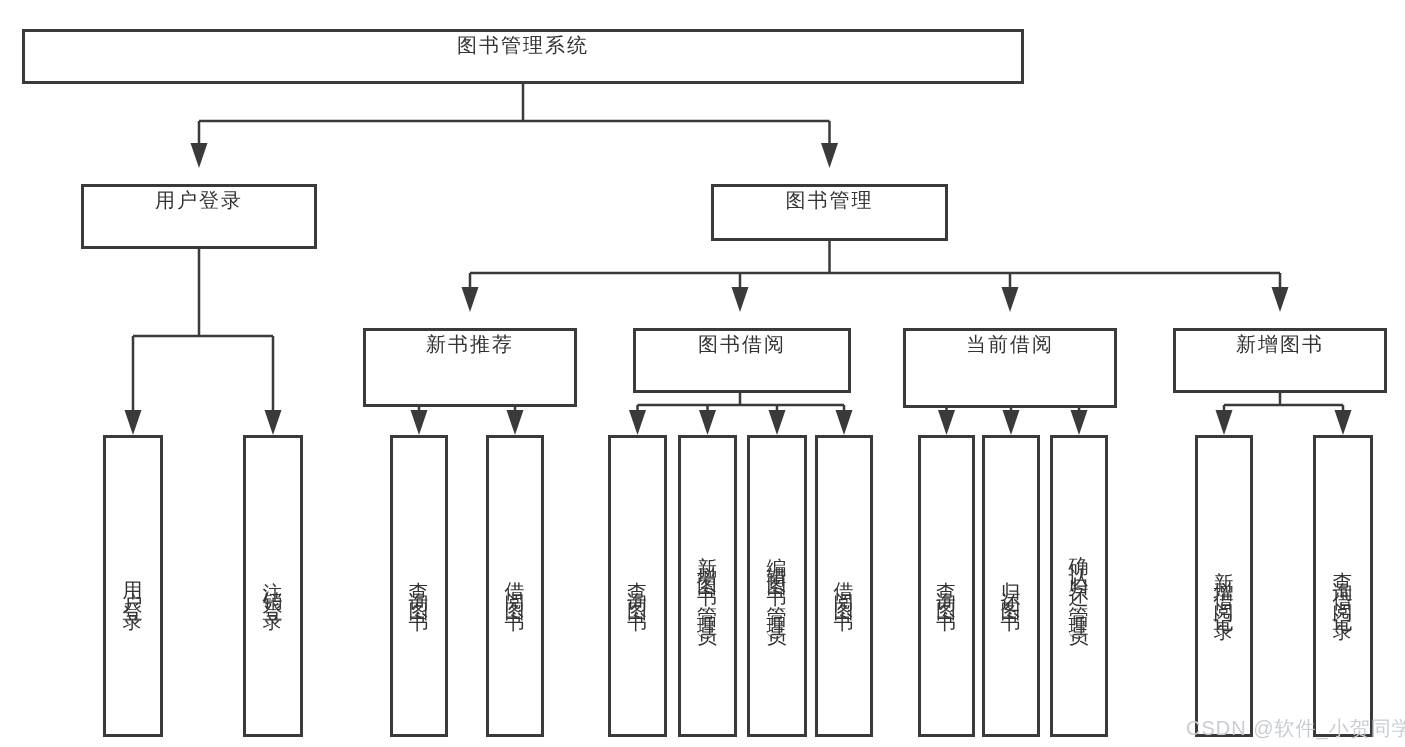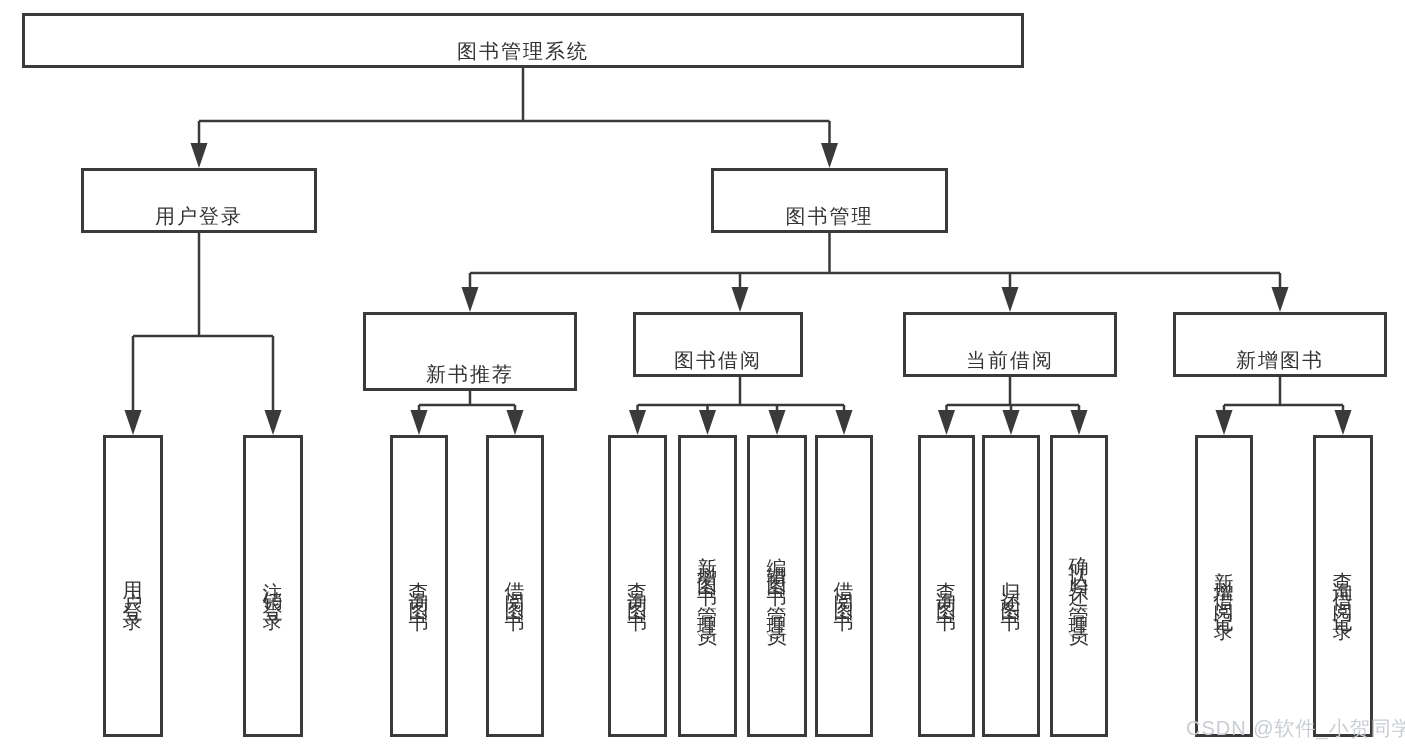--- a/index.html
+++ b/index.html
@@ -22,26 +22,27 @@
   }
   #wires {
     position: absolute; left: 0; top: 0;
     width: 1405px; height: 747px;
     color: var(--line);
   }
   .hbox {
     position: absolute;
     border: 3px solid var(--line);
     background: var(--background);
-    display: flex; align-items: flex-end; justify-content: center;
+    display: flex; align-items: flex-start; justify-content: center;
     color: var(--text);
     font-size: 20px;
     letter-spacing: 2px;
     white-space: nowrap;
     z-index: 2;
+    margin-top: 16px;
   }
   .vbox {
     position: absolute;
     top: 435px; height: 302px;
     border: 3px solid var(--line);
     background: var(--background);
     display: flex; align-items: center; justify-content: center;
     color: var(--text);
     z-index: 2;
   }
@@ -100,31 +101,31 @@
     </g>
   </svg>
 
   <div class="hbox" style="left:22px;top:13px;width:1002px;height:55px">
     <span>图书管理系统</span>
   </div>
 
   <div class="hbox" style="left:81px;top:168px;width:236px;height:65px">
     <span>用户登录</span>
   </div>
-  <div class="hbox" style="left:711px;top:168px;width:237px;height:65px">
+  <div class="hbox" style="left:711px;top:168px;width:237px;height:57px">
     <span>图书管理</span>
   </div>
 
   <div class="hbox" style="left:363px;top:312px;width:214px;height:79px">
     <span>新书推荐</span>
   </div>
-  <div class="hbox" style="left:633px;top:312px;width:170px;height:65px">
+  <div class="hbox" style="left:633px;top:312px;width:218px;height:65px">
     <span>图书借阅</span>
   </div>
-  <div class="hbox" style="left:903px;top:312px;width:214px;height:65px">
+  <div class="hbox" style="left:903px;top:312px;width:214px;height:80px">
     <span>当前借阅</span>
   </div>
   <div class="hbox" style="left:1173px;top:312px;width:214px;height:65px">
     <span>新增图书</span>
   </div>
 
   <div class="vbox" style="left:103px;width:60px">
     <span>用户登录</span>
   </div>
   <div class="vbox" style="left:243px;width:60px">

